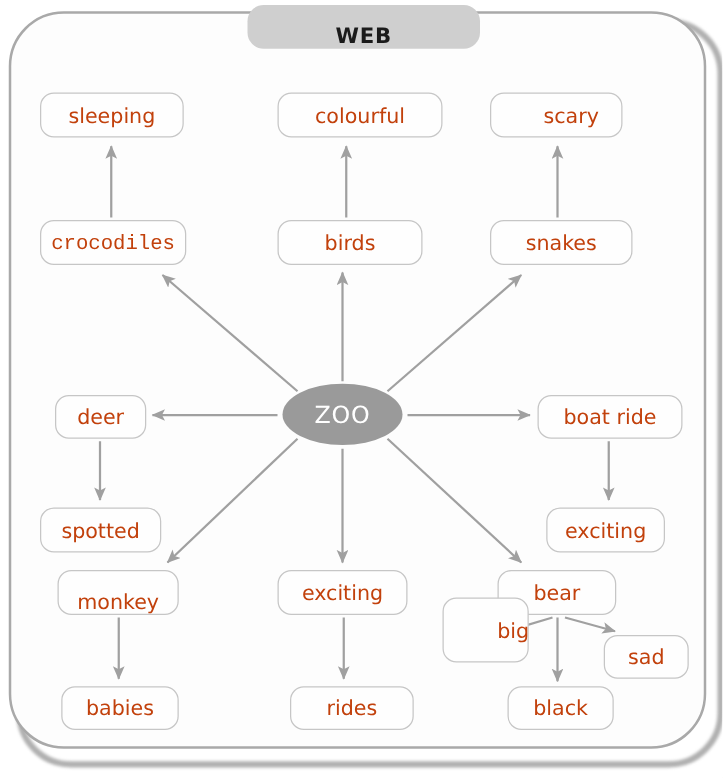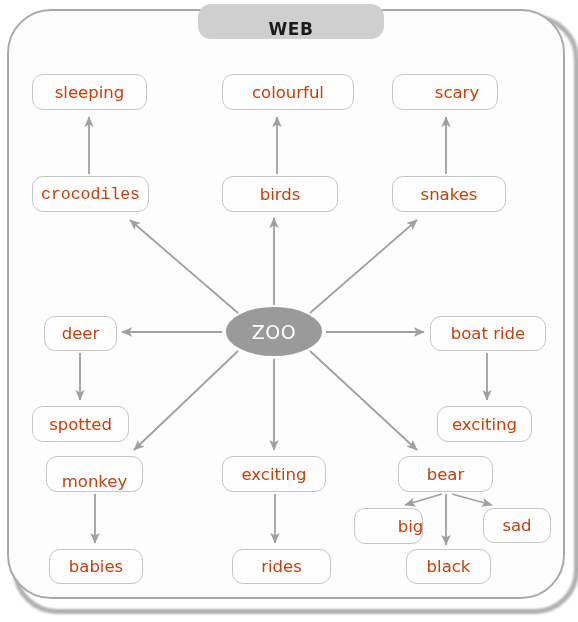--- a/index.html
+++ b/index.html
@@ -170,21 +170,21 @@
       </div>
       <div class="node" style="left: 46px; top: 456px; width: 97px; height: 36px; align-items: flex-end;">
         <span>monkey</span>
       </div>
       <div class="node" style="left: 222px; top: 456px; width: 104px; height: 36px;">
         <span>exciting</span>
       </div>
       <div class="node" style="left: 398px; top: 456px; width: 95px; height: 36px;">
         <span>bear</span>
       </div>
-      <div class="node" style="left: 354px; top: 508px; width: 69px; height: 36px; padding-left: 44px;">
+      <div class="node" style="left: 354px; top: 478px; width: 69px; height: 52px; padding-left: 44px;">
         <span>big</span>
       </div>
       <div class="node" style="left: 483px; top: 508px; width: 68px; height: 35px;">
         <span>sad</span>
       </div>
       <div class="node" style="left: 49px; top: 549px; width: 94px; height: 35px;">
         <span>babies</span>
       </div>
       <div class="node" style="left: 232px; top: 549px; width: 99px; height: 35px;">
         <span>rides</span>

